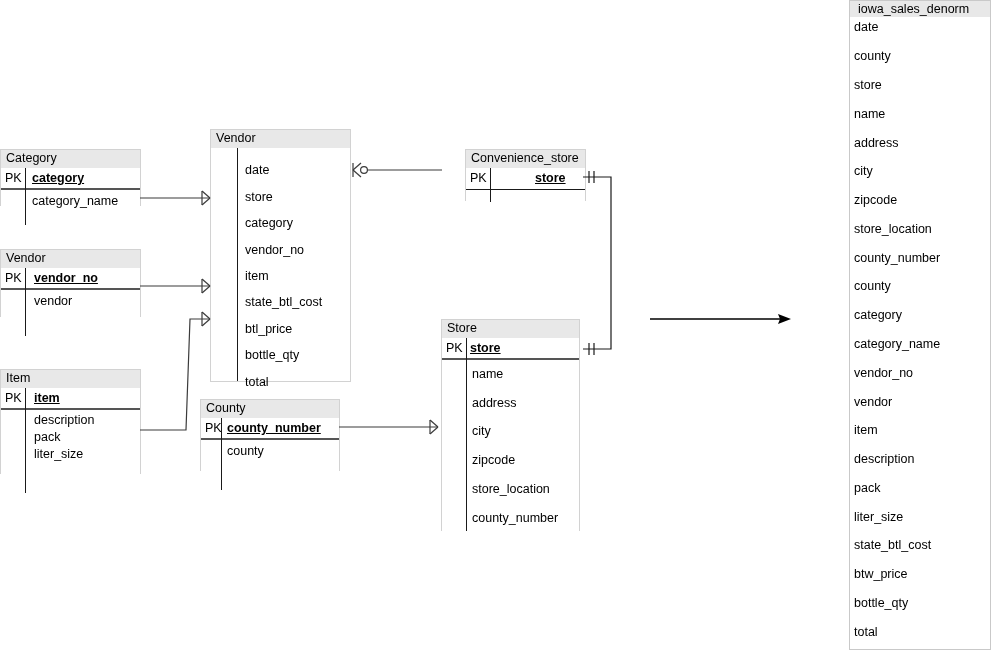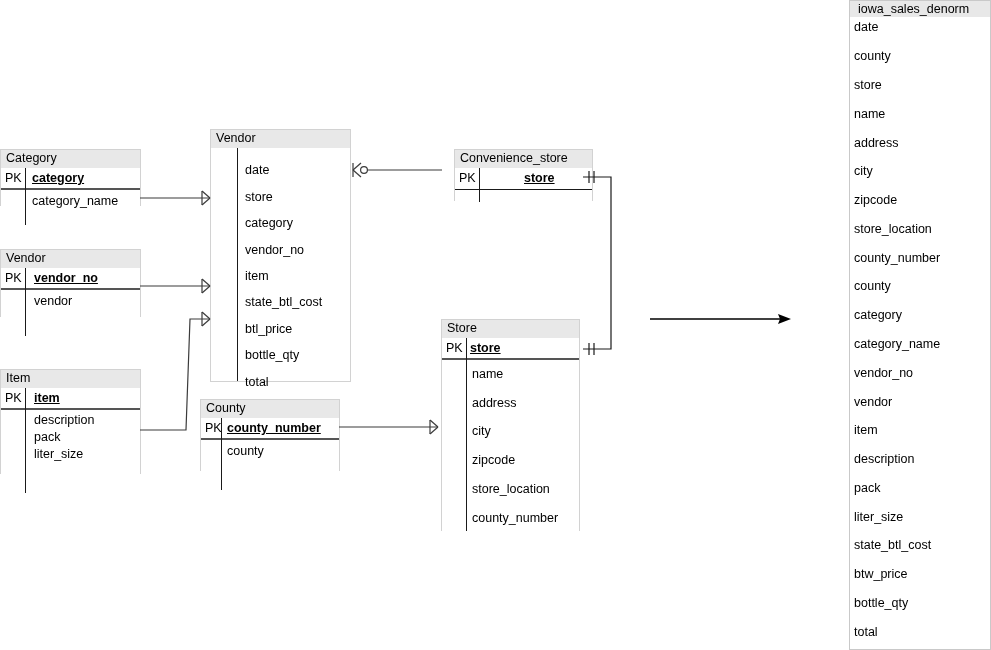--- a/index.html
+++ b/index.html
@@ -181,21 +181,21 @@
       <span class="pk-label">PK</span>
       <span class="pk-name" style="left:26px;">county_number</span>
       <span class="vline" style="left:20px; top:0; height:22px;"></span>
     </div>
     <div class="attr-body" style="height:50px;">
       <span class="vline" style="left:20px; top:0px; height:50px;"></span>
       <span class="attr" style="left:26px; top:4px;">county</span>
     </div>
   </div>
 
-  <div class="entity" style="left:454px; top:149px; width:139px; height:52px;">
+  <div class="entity" style="left:465px; top:149px; width:121px; height:52px;">
     <div class="entity-title">Convenience_store</div>
     <div class="pk-row" style="border-bottom:1px solid #1a1a1a;">
       <span class="pk-label">PK</span>
       <span class="pk-name" style="left:69px;">store</span>
       <span class="vline" style="left:24px; top:0; height:22px;"></span>
     </div>
     <div class="attr-body" style="height:12px;">
       <span class="vline" style="left:24px; top:0px; height:12px;"></span>
     </div>
   </div>

